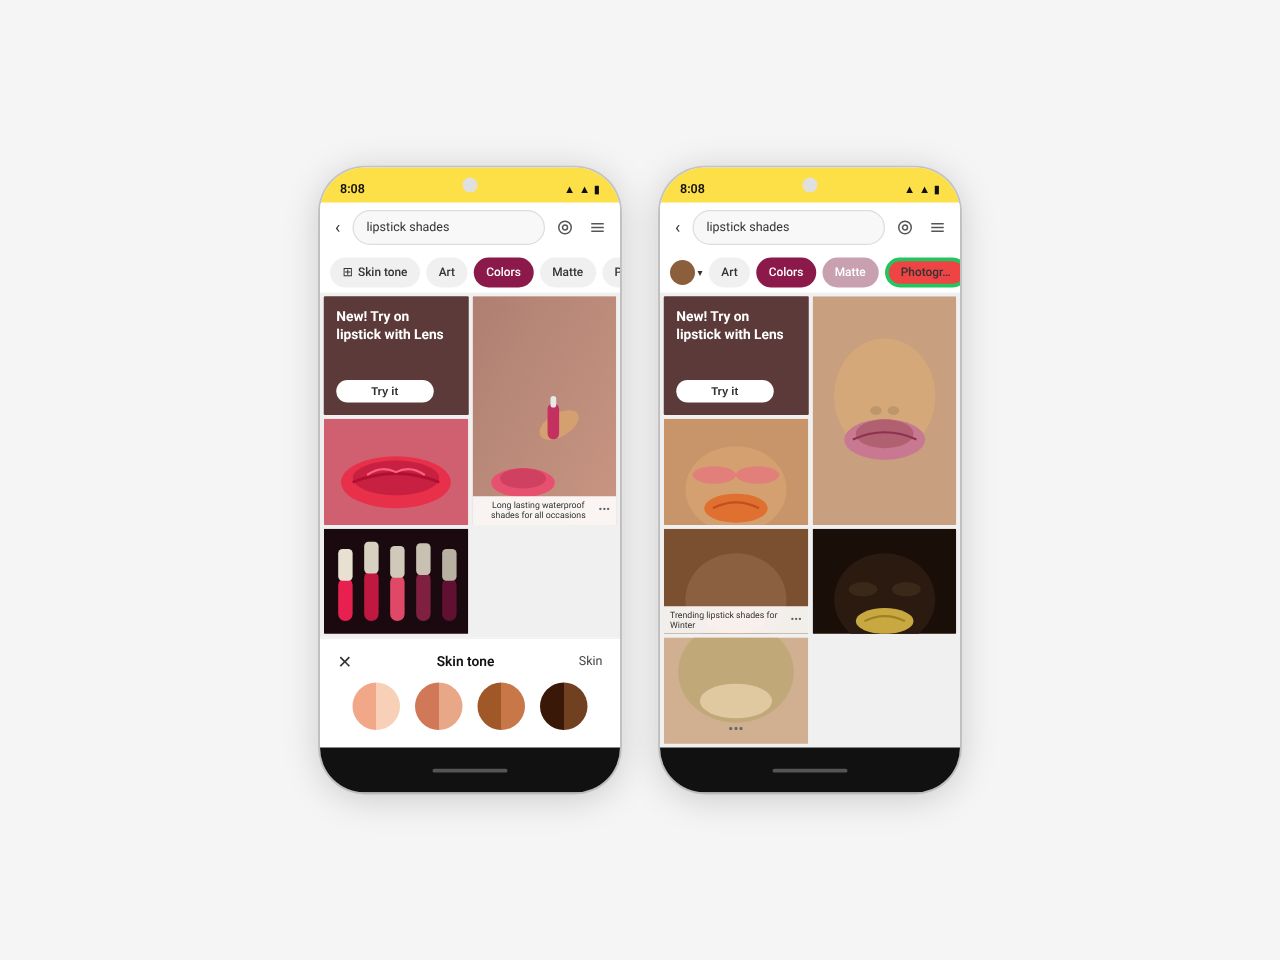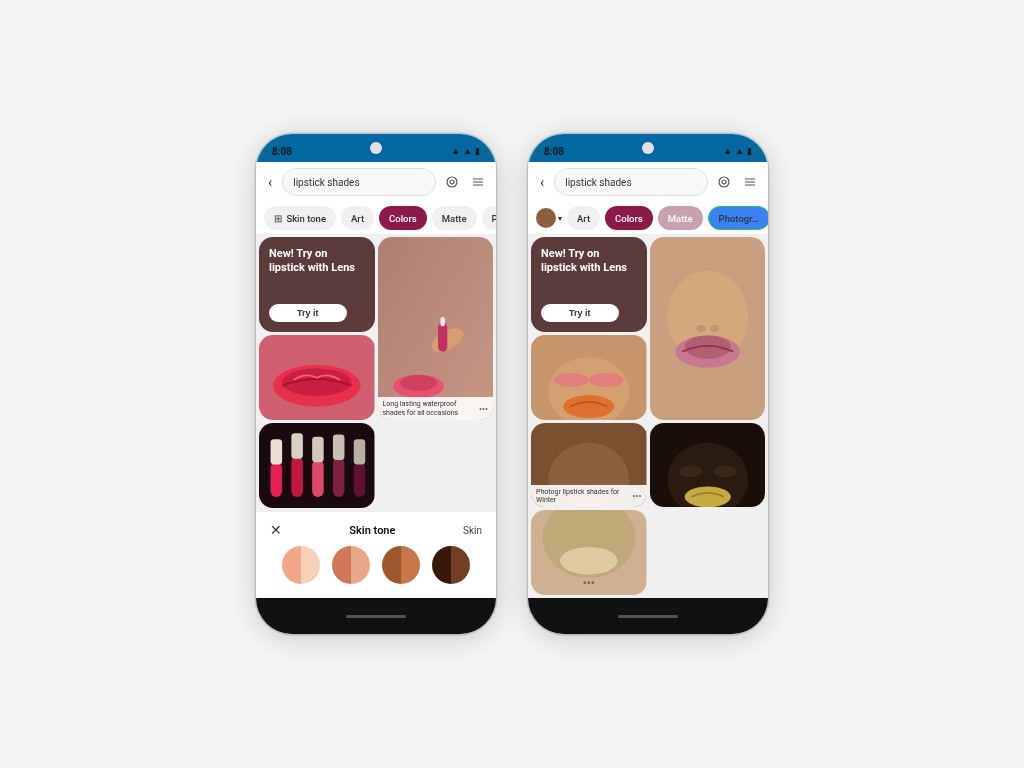--- a/index.html
+++ b/index.html
@@ -32,21 +32,21 @@
       border-radius: 36px;
       box-shadow: 0 4px 30px rgba(0,0,0,0.18), 0 0 0 1.5px #d0d0d0;
       position: relative;
       overflow: hidden;
       display: flex;
       flex-direction: column;
     }
 
     .phone-top-bar {
       height: 28px;
-      background: #0369a1;
+      background: #fde047;
       display: flex;
       align-items: center;
       justify-content: space-between;
       padding: 6px 16px 0 16px;
       position: relative;
       z-index: 10;
     }
 
     .phone-top-bar .time {
       font-size: 10px;
@@ -158,23 +158,23 @@
       color: #333;
       border: none;
     }
 
     .chip-selected {
       background: #8b1a4a;
       color: #fff;
     }
 
     .chip-outline {
-      background: #3b82f6;
+      background: #ef4444;
       color: #333;
-      border: 1px solid #22c55e;
+      border: 3px solid #22c55e;
     }
 
     .chip-matte {
       background: #c8a0b0;
       color: #fff;
     }
 
     .skin-tone-with-chevron {
       display: flex;
       align-items: center;
@@ -188,21 +188,21 @@
       grid-template-columns: 1fr 1fr;
       grid-template-rows: auto auto auto;
       gap: 3px;
       padding: 3px;
       overflow: hidden;
       background: #f0f0f0;
     }
 
     .grid-cell {
       position: relative;
-      border-radius: 14px;
+      border-radius: 1px;
       overflow: hidden;
     }
 
     .try-on-card {
       background: #5c3a3a;
       display: flex;
       flex-direction: column;
       justify-content: space-between;
       padding: 10px;
       min-height: 90px;
@@ -385,21 +385,21 @@
         </div>
       </div>
 
       <div class="image-grid">
 
         <div class="grid-cell try-on-card">
           <span class="headline">New! Try on lipstick with Lens</span>
           <button class="try-btn">Try it</button>
         </div>
 
-        <div class="grid-cell" style="grid-row: span 2;">
+        <div class="grid-cell" style="grid-row: span 2; text-align: center;">
           <svg class="face-svg" viewBox="0 0 100 180" preserveAspectRatio="xMidYMid slice">
             <rect width="100" height="180" fill="#c4907a"></rect>
             <rect width="100" height="180" fill="url(#grad1)" opacity="0.4"></rect>
             <defs>
               <linearGradient id="grad1" x1="0" y1="0" x2="1" y2="1">
                 <stop offset="0%" stop-color="#8b6565"></stop>
                 <stop offset="100%" stop-color="#d4a090"></stop>
               </linearGradient>
             </defs>
 
@@ -557,21 +557,21 @@
           </svg>
         </div>
 
         <div class="grid-cell">
           <svg class="face-svg" viewBox="0 0 100 90" preserveAspectRatio="xMidYMid slice">
             <rect width="100" height="90" fill="#7a5030"></rect>
             <ellipse cx="50" cy="55" rx="35" ry="32" fill="#8a6040"></ellipse>
             <ellipse cx="50" cy="70" rx="20" ry="9" fill="#c06048"></ellipse>
           </svg>
           <div class="caption-bar">
-            <span style="font-size:7px; line-height:1.2;">Photogr lipstick shades for Winter</span>
+            <span style="font-size:7px; line-height:1.2;">Trending lipstick shades for Winter</span>
             <span style="font-size:9px;color:#666;">•••</span>
           </div>
         </div>
 
         <div class="grid-cell">
           <svg class="face-svg" viewBox="0 0 100 90" preserveAspectRatio="xMidYMid slice">
             <rect width="100" height="90" fill="#1a0e08"></rect>
             <ellipse cx="50" cy="55" rx="35" ry="32" fill="#2a1a10"></ellipse>
 
             <ellipse cx="50" cy="70" rx="20" ry="9" fill="#c8a840"></ellipse>

